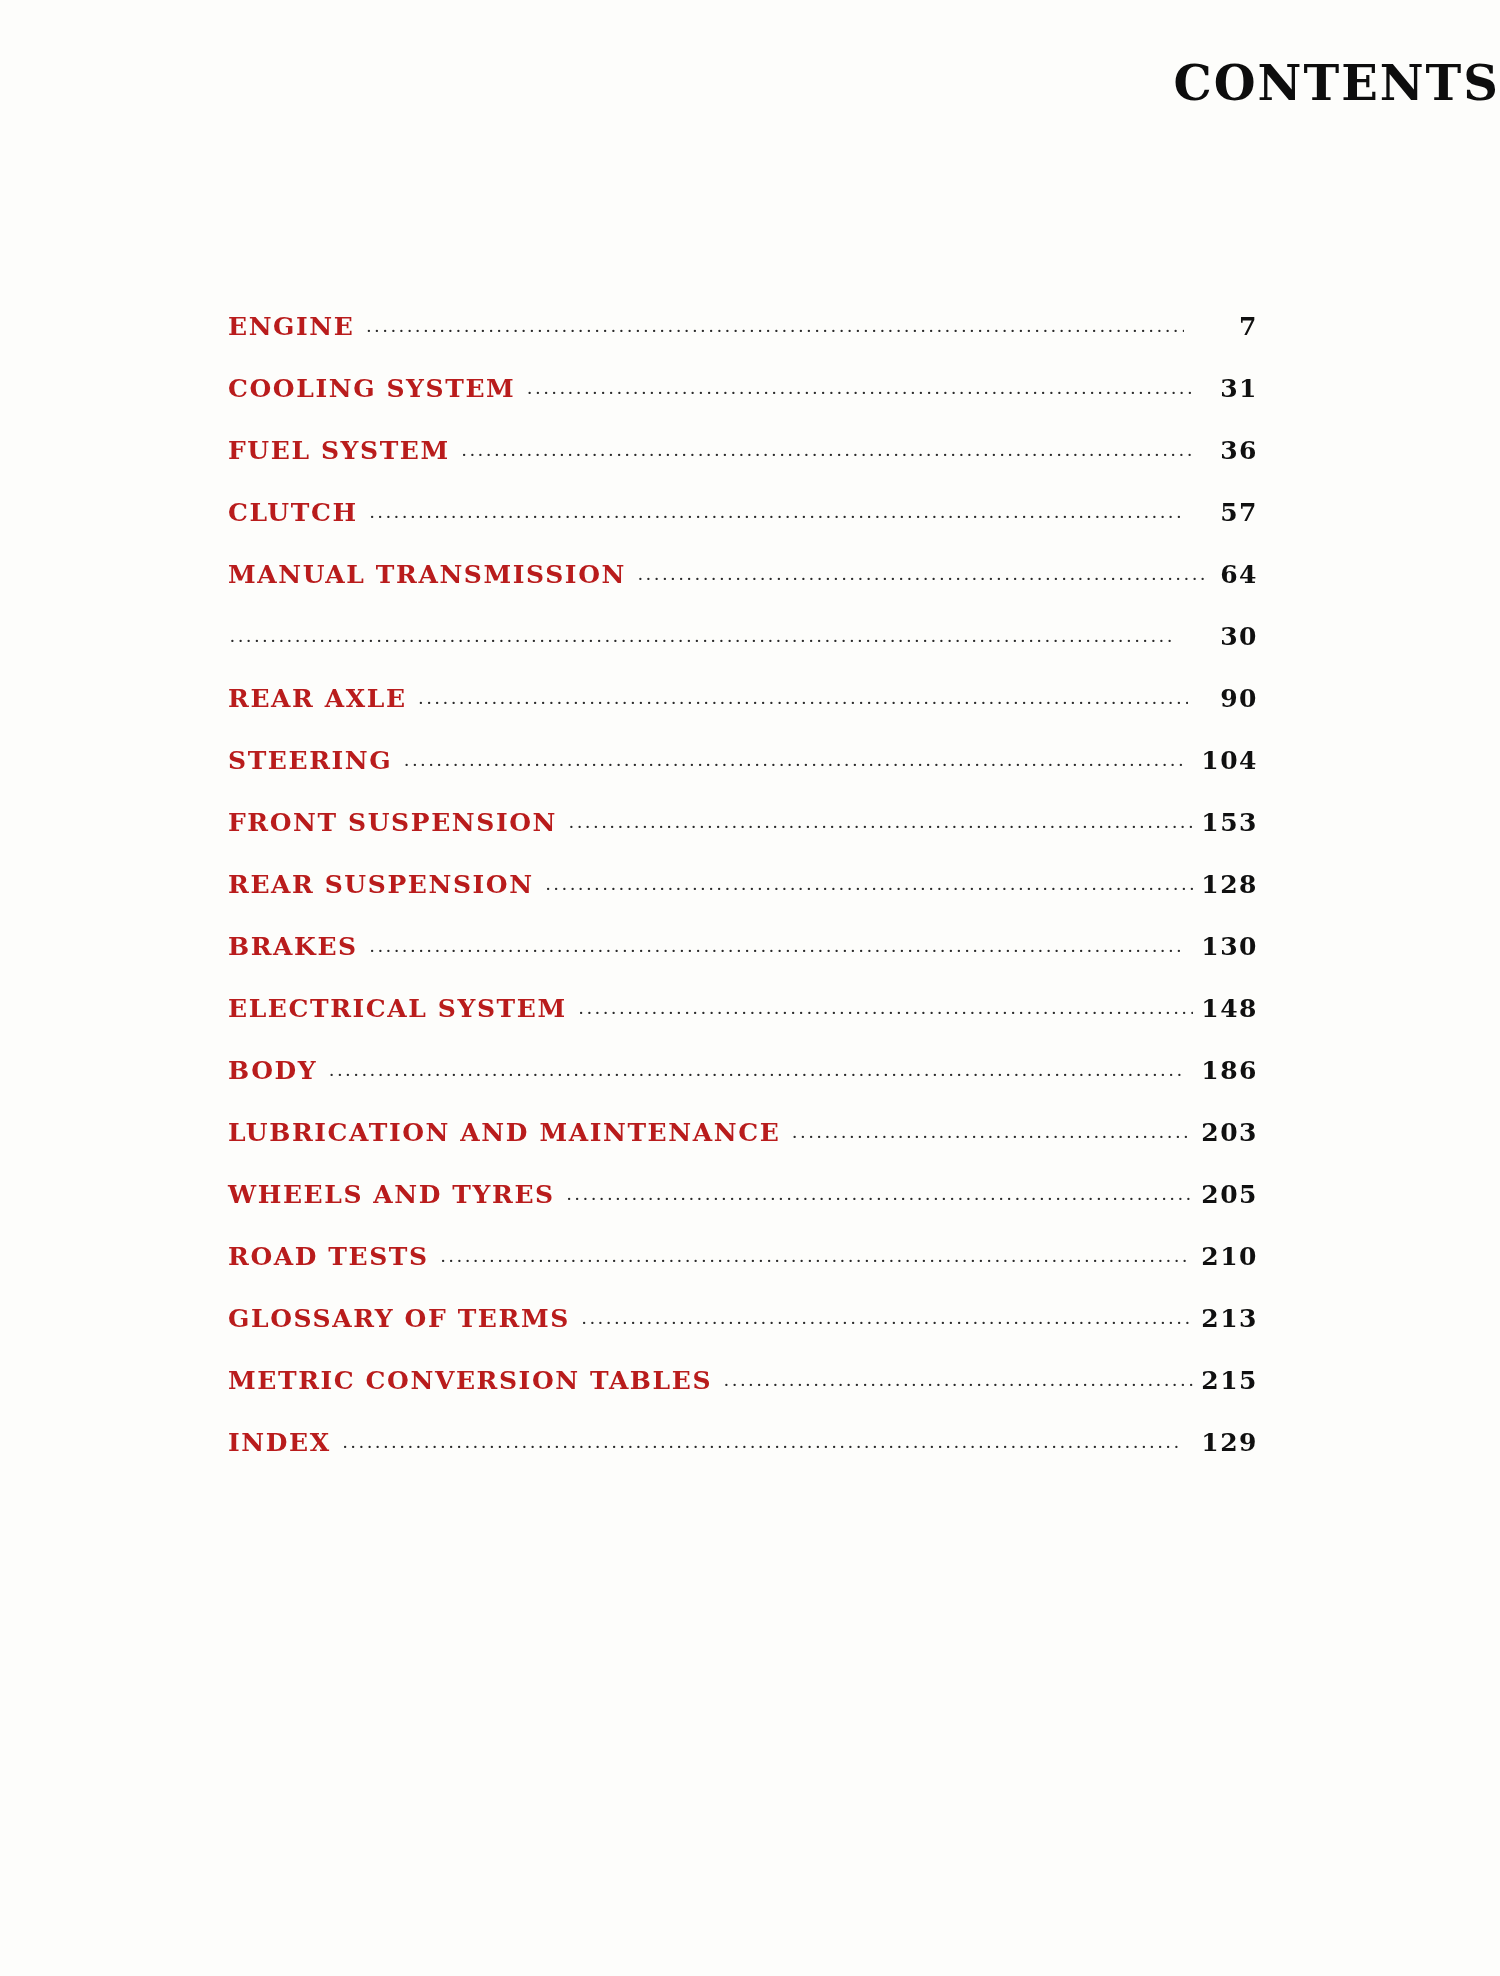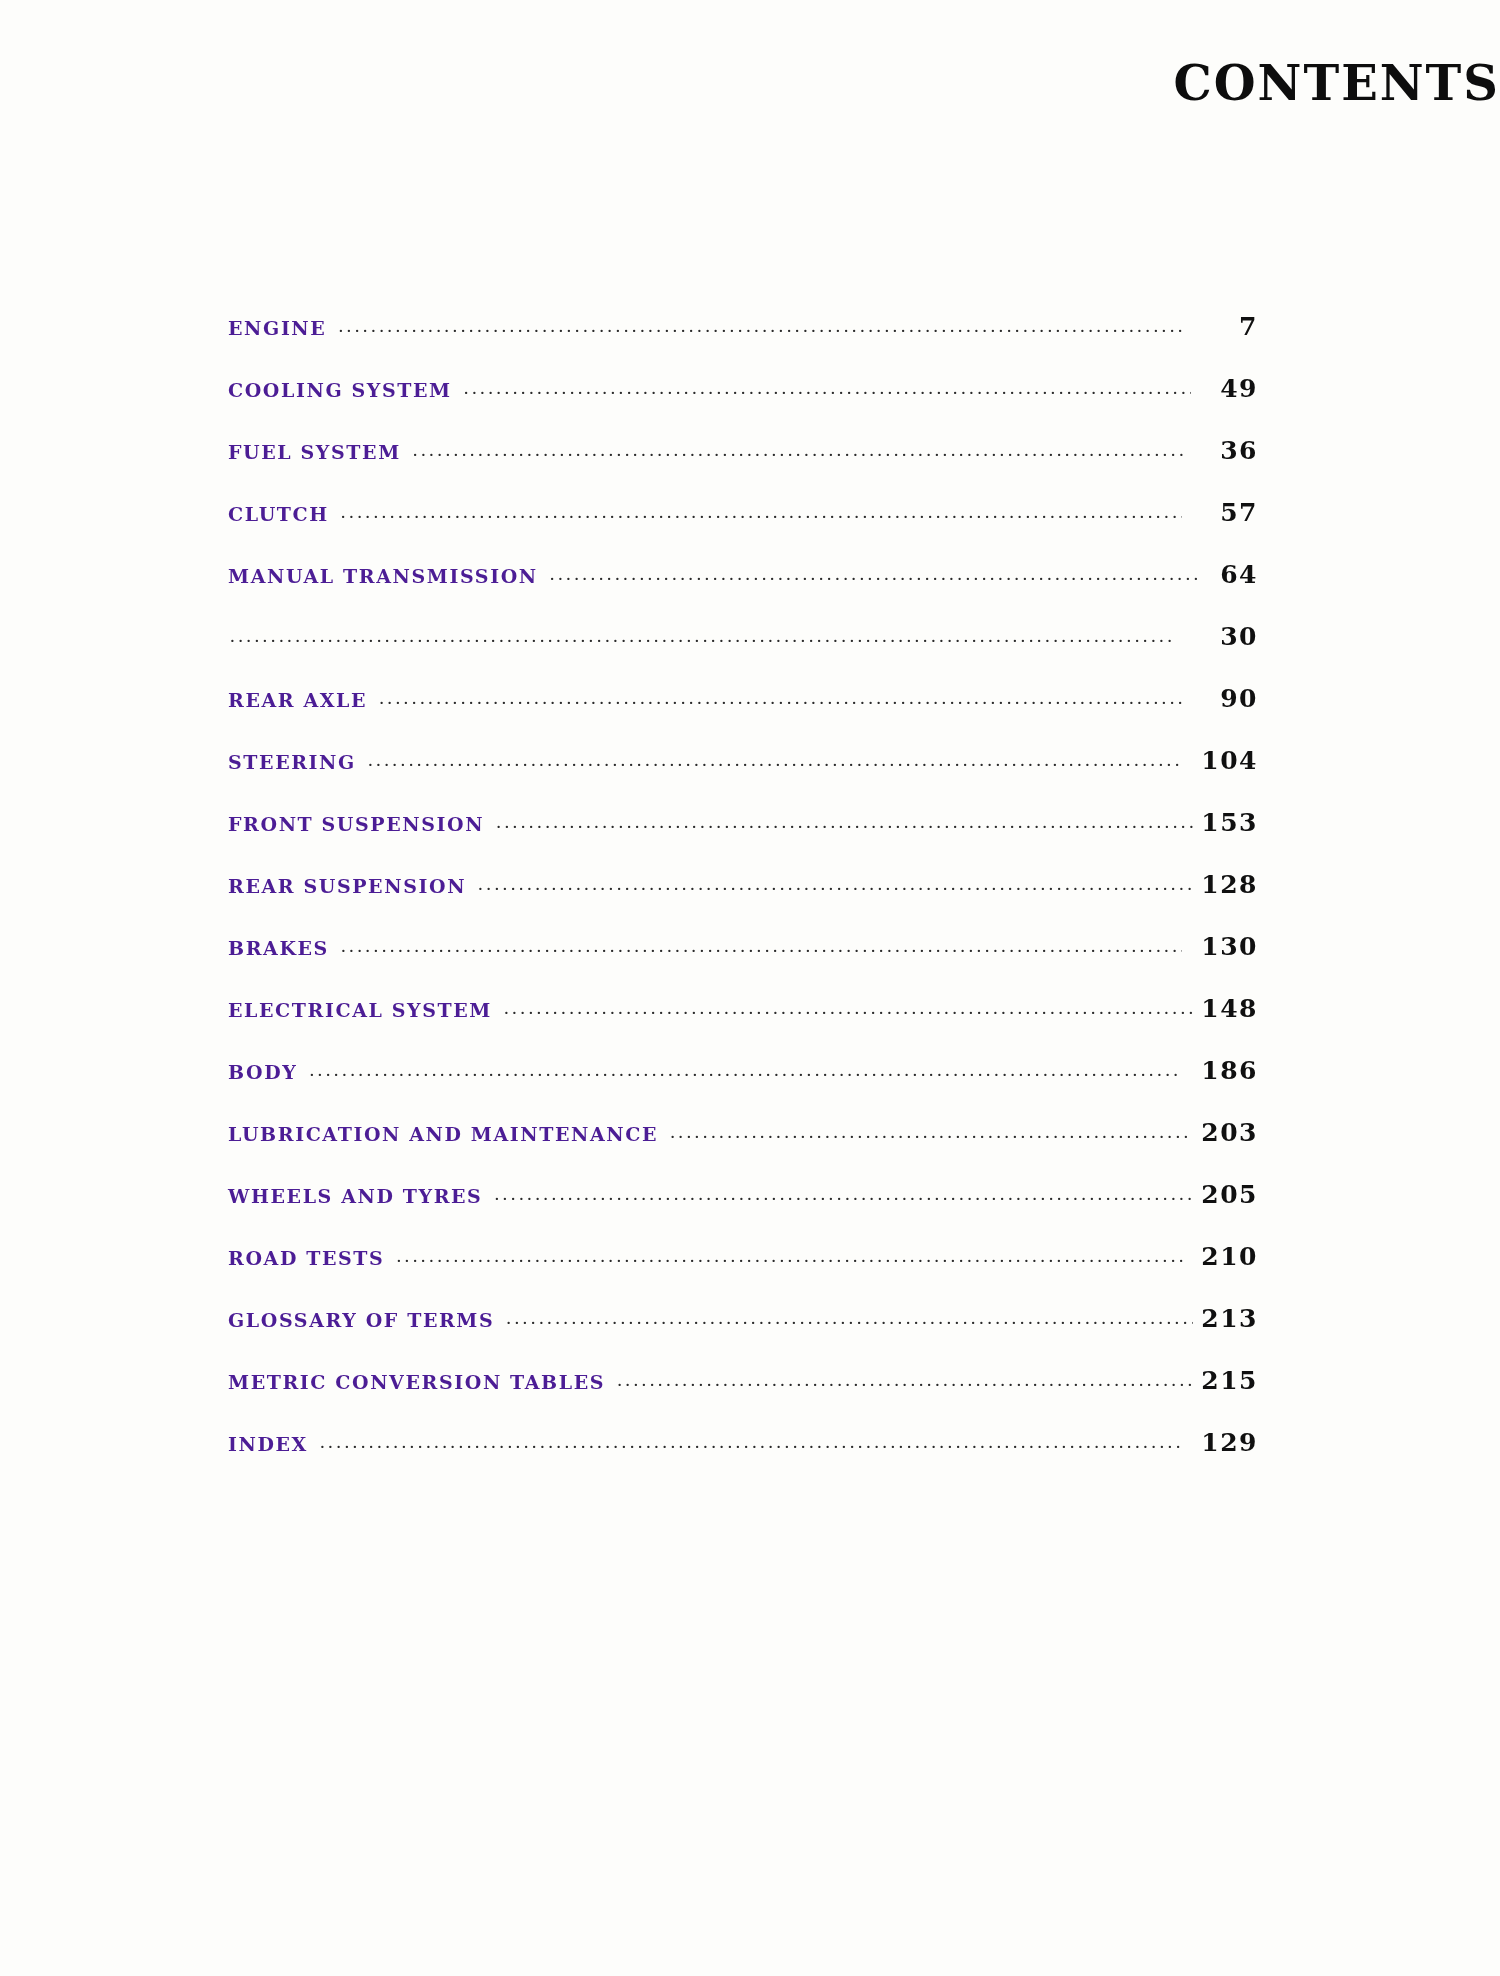--- a/index.html
+++ b/index.html
@@ -41,23 +41,23 @@
   }
   .toc-row {
     display: flex;
     align-items: baseline;
     width: 100%;
     height: 62px;
   }
   .toc-label {
     font-family: "DejaVu Serif", "Liberation Serif", serif;
     font-weight: 700;
-    font-size: 19px;
+    font-size: 25px;
     letter-spacing: 1.6px;
-    color: #4c1d95;
+    color: #b91c1c;
     white-space: nowrap;
     text-transform: uppercase;
     padding-right: 10px;
   }
   .toc-dots {
     flex: 1 1 auto;
     overflow: hidden;
     white-space: nowrap;
     font-size: 19px;
     letter-spacing: 3.4px;
@@ -87,21 +87,21 @@
   <div class="toc">
 
   <div class="toc-row">
         <span class="toc-label">ENGINE</span>
         <span class="toc-dots">..................................................................................................................................</span>
         <span class="toc-page">7</span>
       </div>
       <div class="toc-row">
         <span class="toc-label">COOLING  SYSTEM</span>
         <span class="toc-dots">..................................................................................................................................</span>
-        <span class="toc-page">49</span>
+        <span class="toc-page">31</span>
       </div>
       <div class="toc-row">
         <span class="toc-label">FUEL SYSTEM</span>
         <span class="toc-dots">..................................................................................................................................</span>
         <span class="toc-page">36</span>
       </div>
       <div class="toc-row">
         <span class="toc-label">CLUTCH</span>
         <span class="toc-dots">..................................................................................................................................</span>
         <span class="toc-page">57</span>

